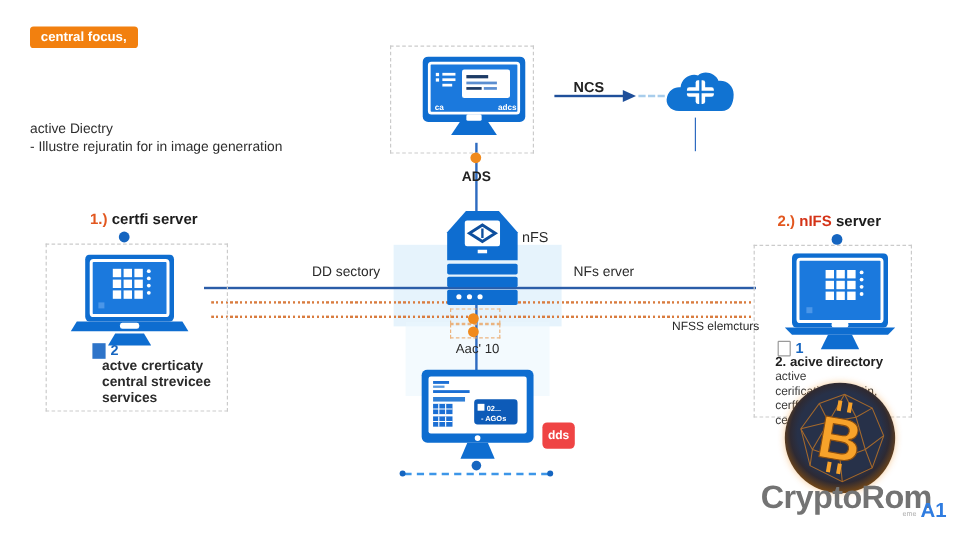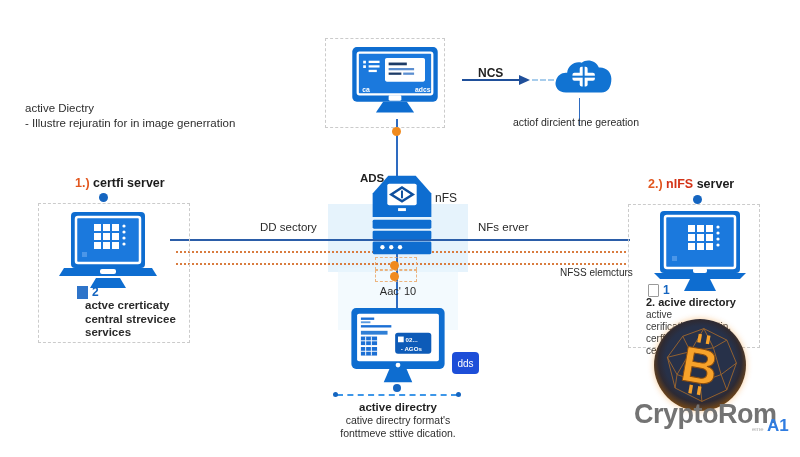--- a/index.html
+++ b/index.html
@@ -19,36 +19,37 @@
   .lbl-b{font-size:11.5px;font-weight:bold;color:#222;}
   .node-title{font-size:12.5px;font-weight:bold;color:#1c1c1c;}
   .num-orange{color:#e2571f;}
   .num-red{color:#d43317;}
   .items{font-size:11.5px;font-weight:bold;line-height:13.5px;color:#2b2b2b;}
   .items-r{font-size:10px;line-height:12px;color:#3a3a3a;}
   .arrow-head{width:0;height:0;border-left:11px solid #1f4f9a;border-top:5px solid transparent;border-bottom:5px solid transparent;}
   .h-dash-blue{height:0;border-top:2px dashed #3d96e8;}
   .h-dash-lt{height:0;border-top:2px dashed #a8cdec;}
   .mini-dash{border:1px dashed #eba86a;opacity:.85;}
-  .dds-badge{background:#1d4ed8;color:#fff;font-size:10px;font-weight:normal;border-radius:4px;
+  .dds-badge{background:#ef4444;color:#fff;font-size:10px;font-weight:bold;border-radius:4px;
              display:flex;align-items:center;justify-content:center;}
   .btc{border-radius:50%;
        background:radial-gradient(circle at 50% 46%,#273149 0 52%,#2e2a33 61%,#7a4a14 74%,#ef8c1a 85%,#b35c0e 95%,#8a4408 100%);
        box-shadow:0 0 6px rgba(240,140,26,.45);}
   .brand{font-size:27px;font-weight:bold;color:#737373;letter-spacing:-0.5px;}
   .brand-small{font-size:6px;color:#adadad;}
   .brand-logo{font-size:17px;font-weight:bold;color:#2f7ce0;}
   .cap1{font-size:11.5px;font-weight:bold;color:#1f1f1f;line-height:13px;}
   .cap2{font-size:10.5px;color:#2e2e2e;line-height:12.5px;}
 </style>
 </head>
 <body>
 
 <div id="canvas">
 
+  <span class="abs badge" style="left:25px;top:22px;">central focus,</span>
   <div class="abs subtitle" style="left:25px;top:101px;">
     <div>active Diectry</div>
     <div>- Illustre rejuratin for in image generration</div>
   </div>
 
   <div class="abs" style="left:328px;top:204px;width:140px;height:68px;background:#ddeffb;opacity:.75;"></div>
   <div class="abs" style="left:338px;top:268px;width:120px;height:62px;background:#e9f5fd;opacity:.55;"></div>
 
   <div class="abs h-blue" style="left:170px;top:239px;width:460px;"></div>
   <div class="abs h-orange" style="left:176px;top:251px;width:452px;"></div>
@@ -184,23 +185,22 @@
       <line x1="27" y1="41" x2="27" y2="50" stroke="#fff" stroke-width="1"></line>
     </g>
     <rect x="52" y="26" width="38" height="22" rx="3" fill="#0d5bb8"></rect>
     <rect x="55" y="30" width="6" height="6" fill="#ffffff"></rect>
     <text x="63" y="36" font-size="6.5" font-weight="bold" fill="#ffffff">02...</text>
     <text x="58" y="45" font-size="6.5" font-weight="bold" fill="#ffffff">- AGOs</text>
     <circle cx="55" cy="60" r="2.5" fill="#ffffff"></circle>
     <polygon points="46,64 64,64 70,78 40,78" fill="#0e6dd0"></polygon>
   </svg>
 
-  <div class="abs lbl-b" style="left:360px;top:142px;width:74px;margin-top:30px;">ADS</div>
+  <div class="abs lbl-b" style="left:360px;top:142px;width:74px;text-align:center;">ADS</div>
   <div class="abs lbl-b" style="left:478px;top:66px;font-size:12px;">NCS</div>
-  <div class="abs lbl" style="left:496px;top:116px;width:160px;text-align:center;font-size:10.5px;">actiof dircient tne gereation</div>
   <div class="abs lbl" style="left:260px;top:221px;">DD sectory</div>
   <div class="abs lbl" style="left:478px;top:221px;">NFs erver</div>
   <div class="abs lbl" style="left:560px;top:267px;font-size:10px;">NFSS elemcturs</div>
   <div class="abs lbl" style="left:435px;top:191px;font-size:12px;">nFS</div>
   <div class="abs lbl" style="left:358px;top:285px;width:80px;text-align:center;font-size:11px;">Aac' 10</div>
 
   <div class="abs node-title" style="left:75px;top:176px;">
     <span class="num-orange">1.)</span>
     <span>certfi server</span>
   </div>
@@ -219,25 +219,20 @@
   </div>
   <div class="abs" style="left:648px;top:284px;width:9px;height:11px;border:1.5px solid #9a9a9a;border-radius:1px;"></div>
   <div class="abs" style="left:663px;top:283px;font-size:12px;font-weight:bold;color:#1565c0;">1</div>
   <div class="abs items-r" style="left:646px;top:296px;width:112px;">
     <div style="font-size:11px;font-weight:bold;color:#222;line-height:13px;">2. acive directory</div>
     <div>active cerificatietoectietin,</div>
     <div>cerffacte cdurtin ceration.</div>
   </div>
 
   <div class="abs dds-badge" style="left:452px;top:352px;width:27px;height:22px;">dds</div>
-  <div class="abs" style="left:320px;top:401px;width:156px;text-align:center;">
-    <div class="cap1">active directry</div>
-    <div class="cap2">cative directry format's</div>
-    <div class="cap2">fonttmeve sttive dication.</div>
-  </div>
 
   <div class="abs btc" style="left:654px;top:319px;width:92px;height:92px;">
     <svg width="92" height="92" viewBox="0 0 96 96">
       <g stroke="#e8871c" stroke-width="0.9" opacity="0.65" fill="none">
         <path d="M14 40 L30 18 L52 10 L76 22 L86 46 L76 74 L50 86 L22 72 Z"></path>
         <path d="M14 40 L38 34 M38 34 L52 10 M38 34 L30 18 M38 34 L24 58 M24 58 L22 72 M24 58 L48 66 M48 66 L50 86 M48 66 L70 58 M70 58 L76 74 M70 58 L86 46 M70 58 L62 30 M62 30 L76 22 M62 30 L52 10 M62 30 L38 34 M24 58 L14 40"></path>
       </g>
       <g transform="rotate(10 48 48)">
         <rect x="41" y="16" width="3.5" height="9" fill="#f7a22a"></rect>
         <rect x="50" y="16" width="3.5" height="9" fill="#f7a22a"></rect>

